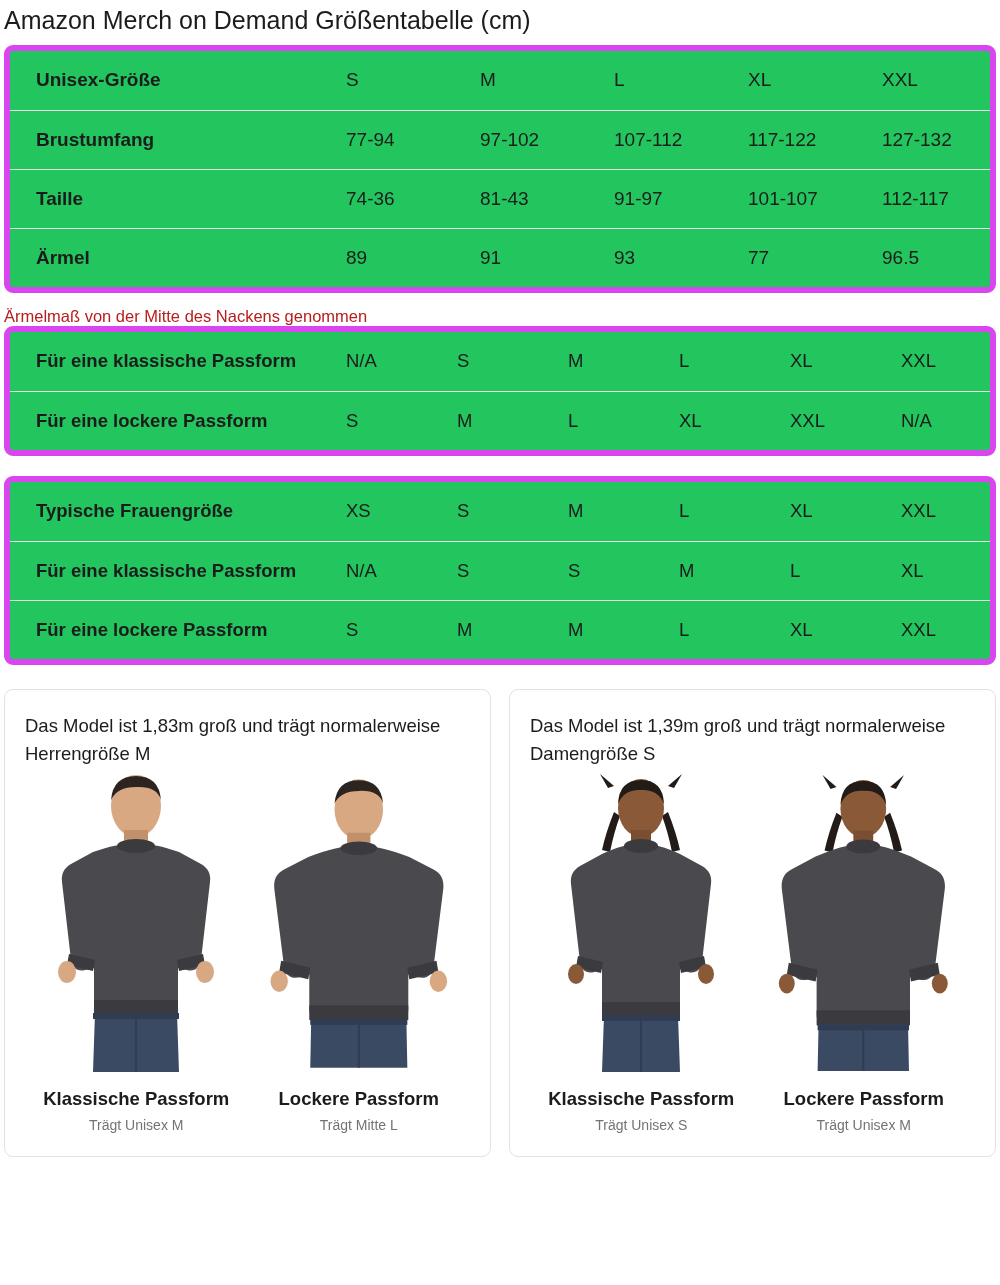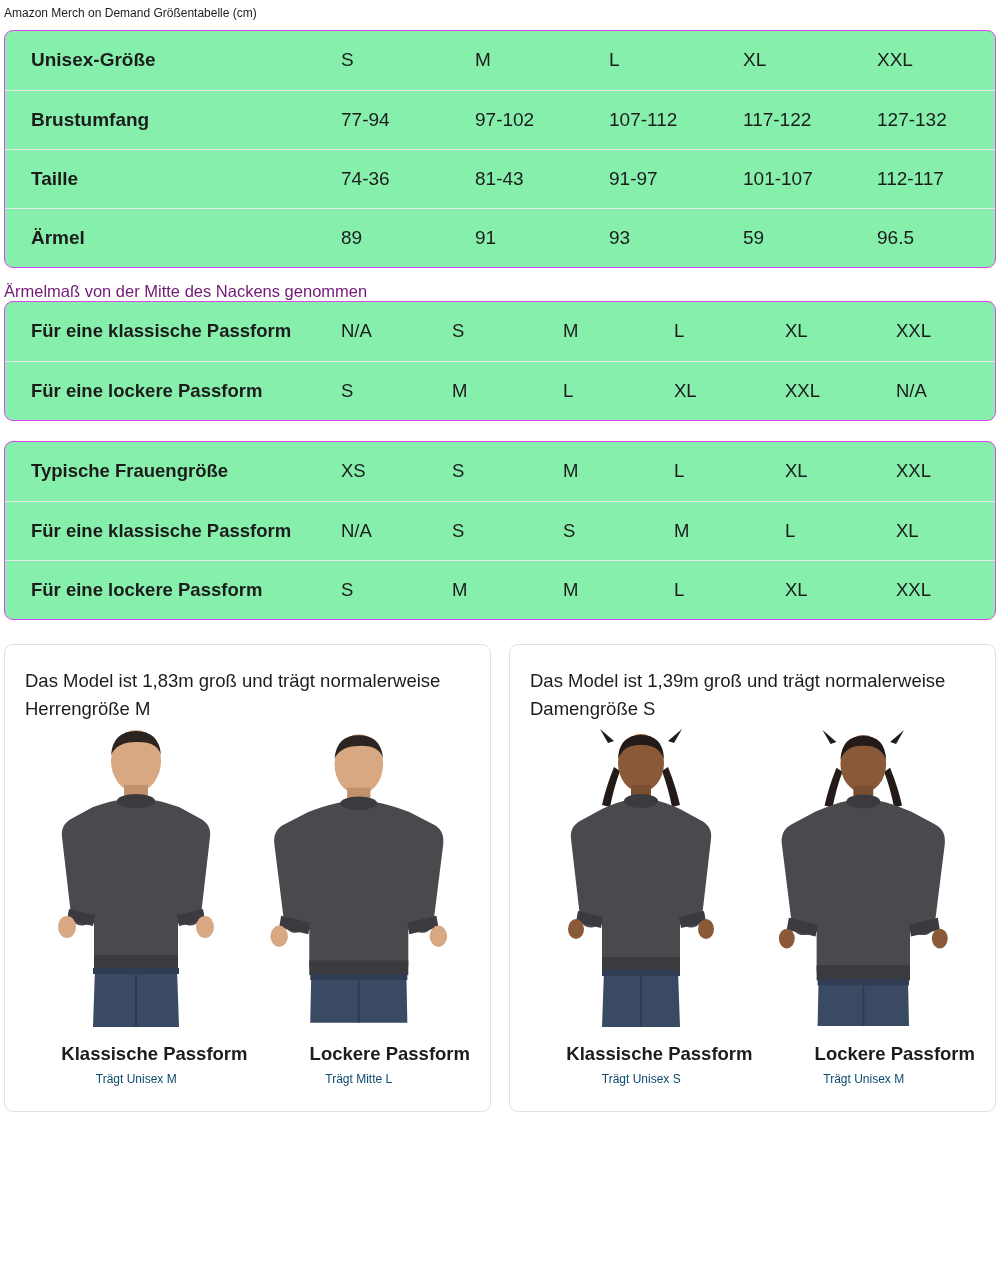--- a/index.html
+++ b/index.html
@@ -7,30 +7,30 @@
     margin: 0; padding: 0;
     width: 1000px; height: 1285px;
     background: #ffffff;
     font-family: "Liberation Sans", sans-serif;
     color: #111111;
     -webkit-font-smoothing: antialiased;
   }
   .page { width: 1000px; height: 1285px; position: relative; padding: 0 0 0 0; }
 
   .doc-title {
-    font-size: 12px;
+    font-size: 25px;
     color: #1c1c1c;
     padding: 6px 0 10px 4px;
     font-weight: 400;
   }
 
   .card {
-    border: 1px solid #d946ef;
+    border: 6px solid #d946ef;
     border-radius: 9px;
-    background: #86efac;
+    background: #22c55e;
     overflow: hidden;
     margin: 0 4px;
   }
 
   table.sz {
     width: 100%;
     border-collapse: collapse;
     table-layout: fixed;
   }
   table.sz tr { height: 59px; }
@@ -46,21 +46,21 @@
     padding-left: 26px;
   }
   table.sz td.val { font-weight: 400; }
 
   
   .main-tbl col.c0 { width: 330px; }
   .main-tbl col.cx { width: 134px; }
 
   .note {
     font-size: 16.5px;
-    color: #701a75;
+    color: #b91c1c;
     padding: 14px 0 0 4px;
   }
 
   .section-title {
     font-size: 18.5px;
     color: #1c1c1c;
     padding: 26px 0 9px 4px;
   }
 
   
@@ -105,25 +105,24 @@
   }
   .caption-col {
     flex: 1 1 0;
     text-align: center;
   }
   .cap-title {
     font-size: 18.5px;
     font-weight: bold;
     color: #1c1c1c;
     margin-bottom: 7px;
-    text-align: right;
   }
   .cap-sub {
-    font-size: 12px;
-    color: #0c4a6e;
+    font-size: 14px;
+    color: #737373;
   }
 </style>
 </head>
 <body>
 
 <div class="page">
 
   <div class="doc-title">Amazon Merch on Demand Größentabelle (cm)</div>
 
   <div class="card">
@@ -159,21 +158,21 @@
           <td class="val">81-43</td>
           <td class="val">91-97</td>
           <td class="val">101-107</td>
           <td class="val">112-117</td>
         </tr>
         <tr>
           <td class="lbl">Ärmel</td>
           <td class="val">89</td>
           <td class="val">91</td>
           <td class="val">93</td>
-          <td class="val">59</td>
+          <td class="val">77</td>
           <td class="val">96.5</td>
         </tr>
       </tbody>
     </table>
   </div>
 
   <div class="note">Ärmelmaß von der Mitte des Nackens genommen</div>
 
 
   <div class="card">

